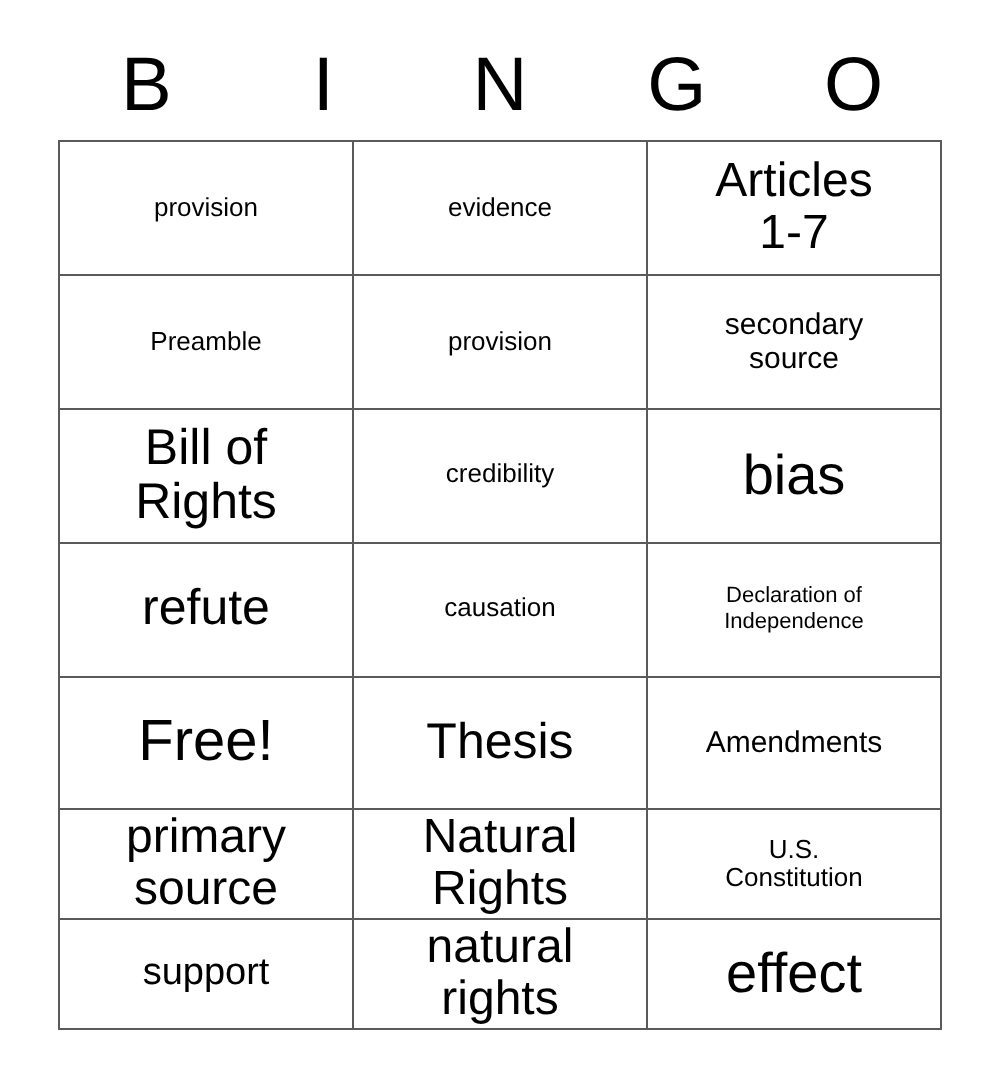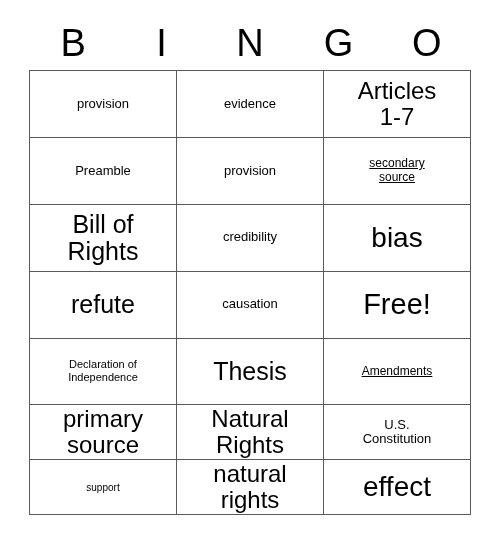--- a/index.html
+++ b/index.html
@@ -73,23 +73,23 @@
   }
   .cell-text {
     display: block;
     line-height: 1.08;
     white-space: pre-line;
     word-break: normal;
   }
 
   
   .fs-xxs .cell-text { font-size: 11px; line-height: 1.18; }
-  .fs-xs  .cell-text { font-size: 12px; line-height: 1.15; text-decoration: underline; }
+  .fs-xs  .cell-text { font-size: 15px; line-height: 1.15; }
   .fs-s   .cell-text { font-size: 13px; line-height: 1.12; }
-  .fs-m   .cell-text { font-size: 10px; line-height: 1.1; }
+  .fs-m   .cell-text { font-size: 19px; line-height: 1.1; }
   .fs-l   .cell-text { font-size: 24px; line-height: 1.08; }
   .fs-xl  .cell-text { font-size: 25px; line-height: 1.06; }
   .fs-xxl .cell-text { font-size: 28px; line-height: 1.05; }
   .fs-free .cell-text { font-size: 29px; line-height: 1.05; }
 </style>
 </head>
 <body>
 
 <div id="bingo-card">
 
@@ -131,26 +131,26 @@
       </div>
       <div class="bingo-cell fs-xxl">
         <span class="cell-text">bias</span>
       </div>
       <div class="bingo-cell fs-xl">
         <span class="cell-text">refute</span>
       </div>
       <div class="bingo-cell fs-s">
         <span class="cell-text">causation</span>
       </div>
-      <div class="bingo-cell fs-free">
-        <span class="cell-text">Free!</span>
-      </div>
       <div class="bingo-cell fs-xxs">
         <span class="cell-text">Declaration of
 Independence</span>
+      </div>
+      <div class="bingo-cell fs-free">
+        <span class="cell-text">Free!</span>
       </div>
       <div class="bingo-cell fs-xl">
         <span class="cell-text">Thesis</span>
       </div>
       <div class="bingo-cell fs-xs">
         <span class="cell-text">Amendments</span>
       </div>
       <div class="bingo-cell fs-l">
         <span class="cell-text">primary
 source</span>

